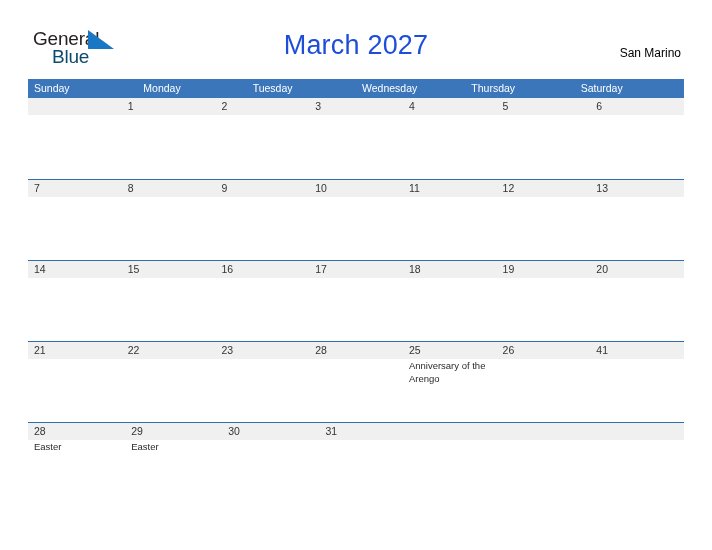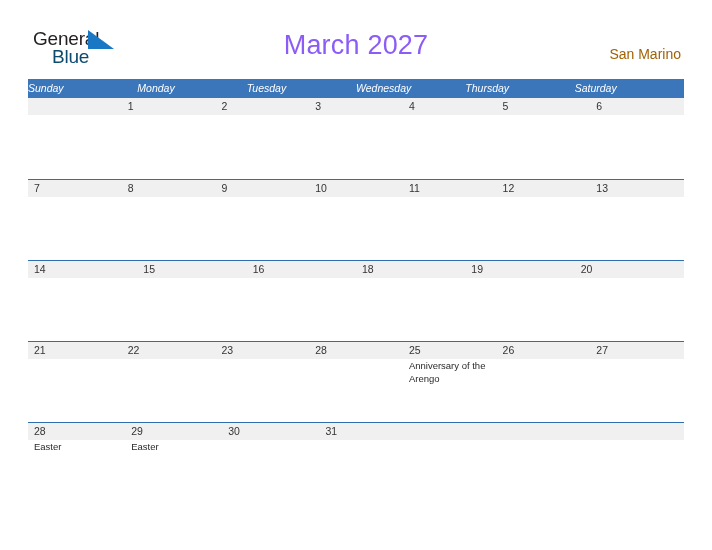--- a/index.html
+++ b/index.html
@@ -56,53 +56,53 @@
   }
 
   .cal-title {
     position: absolute;
     left: 0;
     top: 30px;
     width: 712px;
     text-align: center;
     font-size: 27px;
     font-weight: normal;
-    color: #8b5cf6;
+    color: #1d4ed8;
     letter-spacing: 0.2px;
   }
 
   .region-label {
     position: absolute;
     right: 31px;
     top: 46px;
-    font-size: 14px;
-    color: #a16207;
+    font-size: 12px;
+    color: #000000;
   }
 
   
   .calendar {
     position: absolute;
     left: 28px;
     top: 79px;
     width: 656px;
   }
 
   .weekday-row {
     display: flex;
     background: #3b76ba;
     height: 19px;
   }
   .weekday {
     flex: 1 1 0;
     color: #ffffff;
     font-size: 10.5px;
     line-height: 19px;
+    padding-left: 6px;
     box-sizing: border-box;
     white-space: nowrap;
-    font-style: italic;
   }
 
   .week-row {
     display: flex;
     height: 81px;
     border-top: 1px solid #2f6daf;
     box-sizing: border-box;
     position: relative;
   }
   .week-row.first {
@@ -251,20 +251,24 @@
       </div>
     <div class="day-cell">
         <span class="day-num">15</span>
         <span class="day-event"></span>
       </div>
     <div class="day-cell">
         <span class="day-num">16</span>
         <span class="day-event"></span>
       </div>
     <div class="day-cell">
+        <span class="day-num">17</span>
+        <span class="day-event"></span>
+      </div>
+    <div class="day-cell">
         <span class="day-num">18</span>
         <span class="day-event"></span>
       </div>
     <div class="day-cell">
         <span class="day-num">19</span>
         <span class="day-event"></span>
       </div>
     <div class="day-cell">
         <span class="day-num">20</span>
         <span class="day-event"></span>
@@ -290,21 +294,21 @@
       </div>
     <div class="day-cell">
         <span class="day-num">25</span>
         <span class="day-event">Anniversary of the Arengo</span>
       </div>
     <div class="day-cell">
         <span class="day-num">26</span>
         <span class="day-event"></span>
       </div>
     <div class="day-cell">
-        <span class="day-num">27</span>
+        <span class="day-num">41</span>
         <span class="day-event"></span>
       </div>
   </div>
 
   <div class="week-row last">
     <div class="day-cell">
         <span class="day-num">28</span>
         <span class="day-event">Easter Sunday</span>
       </div>
     <div class="day-cell">

